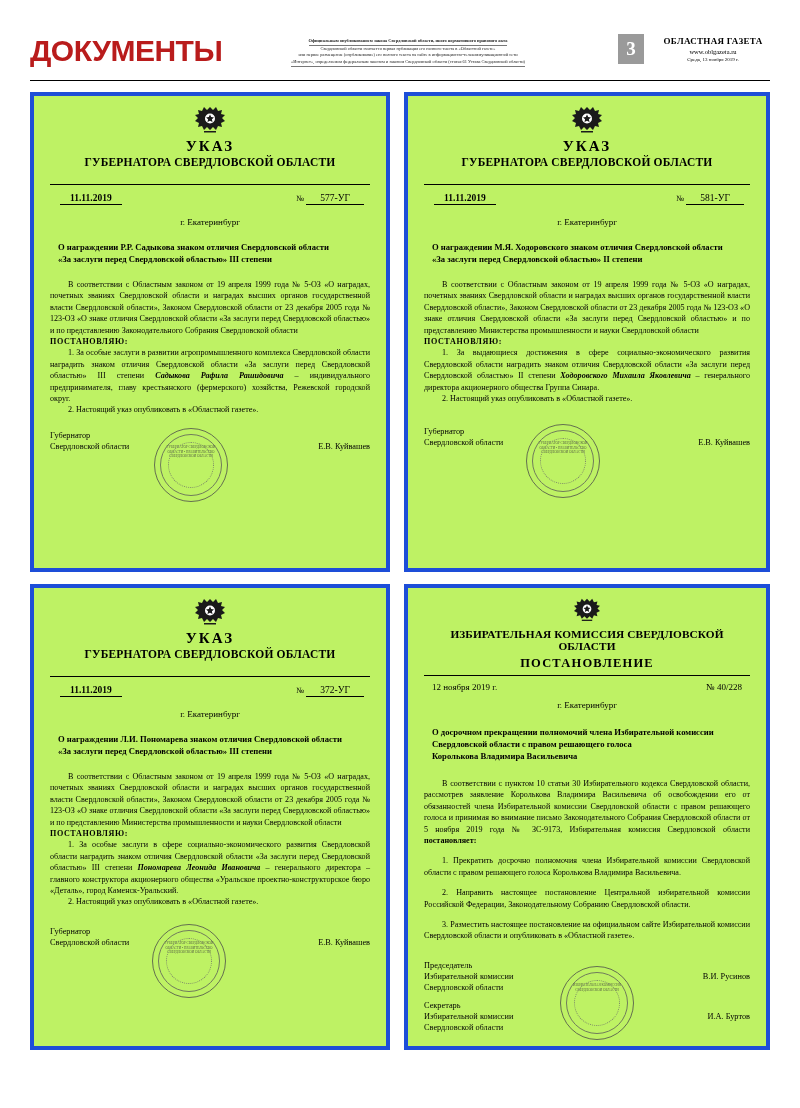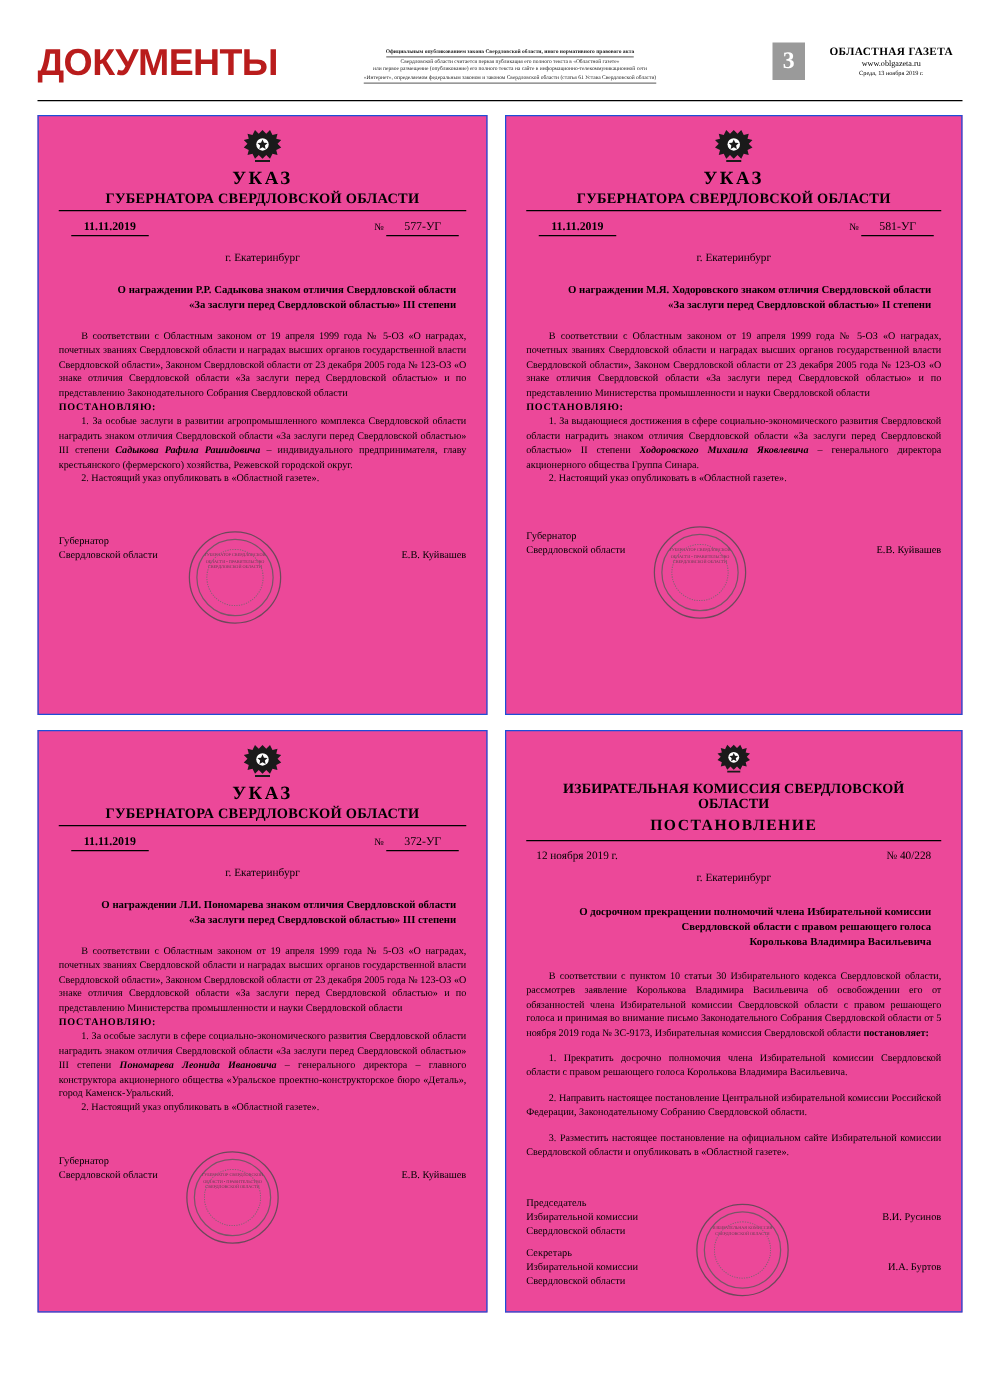--- a/index.html
+++ b/index.html
@@ -58,22 +58,22 @@
   }
   .paper-site{font-size:6.5px;margin-top:2px;}
   .paper-date{font-size:5px;margin-top:2px;}
   .mast-rule{
     position:absolute;left:30px;top:80px;width:740px;height:1px;background:#000;
   }
 
   
   .doc{
     position:absolute;
-    border:1px solid #1d4ed8;
-    background:#ec4899;
+    border:4px solid #1d4ed8;
+    background:#bef264;
     box-sizing:border-box;
   }
   #doc1{left:30px;  top:92px;  width:360px; height:480px;}
   #doc2{left:404px; top:92px;  width:366px; height:480px;}
   #doc3{left:30px;  top:584px; width:360px; height:466px;}
   #doc4{left:404px; top:584px; width:366px; height:466px;}
 
   .inner{
     position:relative;
     padding:10px 16px 8px 16px;
@@ -91,21 +91,21 @@
     font-size:15px;
     font-weight:bold;
     letter-spacing:2px;
     margin:2px 0 1px 0;
   }
   .doc-sub{
     text-align:center;
     font-size:11.5px;
     font-weight:bold;
     letter-spacing:.2px;
-    padding-bottom:3px;
+    padding-bottom:16px;
     border-bottom:1.4px solid #000;
     margin:0 0 8px 0;
   }
 
   .meta-row{
     position:relative;
     height:22px;
     font-size:9px;
     margin-top:4px;
   }
@@ -126,21 +126,21 @@
     padding:0 14px 1px 14px;
     display:inline-block;
   }
   .meta-city{
     text-align:center;
     font-size:9px;
     margin-top:2px;
   }
 
   .doc-heading{
-    text-align:right;
+    text-align:left;
     font-size:8.6px;
     font-weight:bold;
     line-height:12px;
     margin:14px 8px 0 8px;
   }
 
   .body-text{
     margin-top:14px;
     font-size:8.1px;
     line-height:11.4px;

